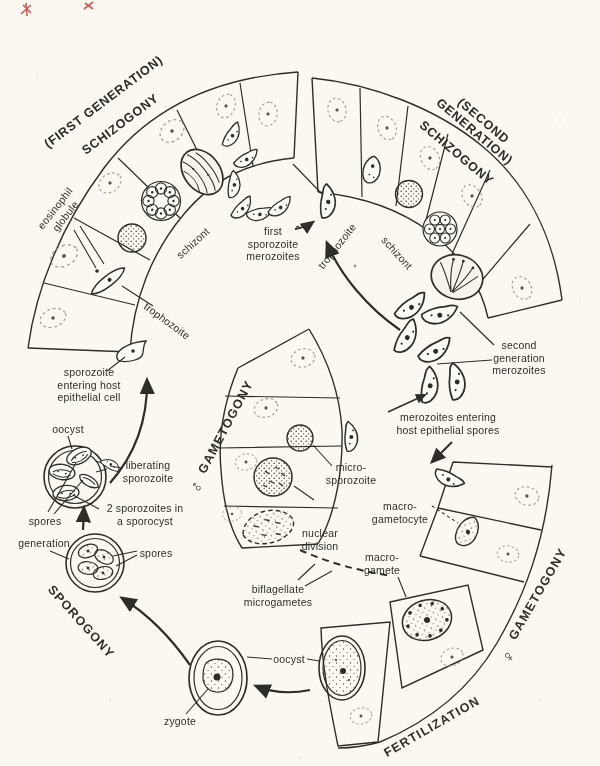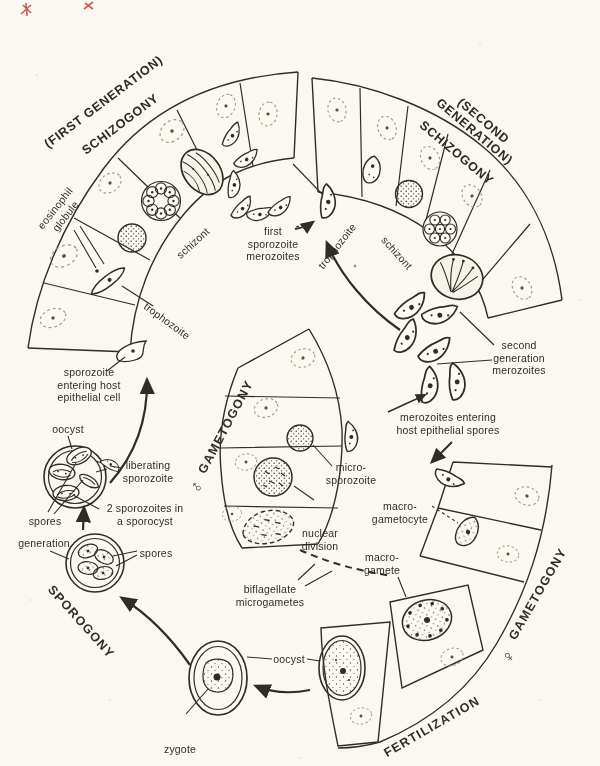--- a/index.html
+++ b/index.html
@@ -339,23 +339,23 @@
 entering host
 epithelial cell</div>
 <div class="lbl" style="left:68px;top:429px;">oocyst</div>
 <div class="lbl" style="left:148px;top:471px;">liberating
 sporozoite</div>
 <div class="lbl" style="left:145px;top:514px;">2 sporozoites in
 a sporocyst</div>
 <div class="lbl" style="left:45px;top:521px;">spores</div>
 <div class="lbl" style="left:44px;top:543px;">generation</div>
 <div class="lbl" style="left:156px;top:553px;">spores</div>
-<div class="lbl" style="left:180px;top:721px;margin-top:28px;">zygote</div>
+<div class="lbl" style="left:180px;top:721px;">zygote</div>
 <div class="lbl" style="left:289px;top:659px;">oocyst</div>
-<div class="lbl" style="left:270px;top:595px;">biflagellate
+<div class="lbl" style="left:278px;top:595px;">biflagellate
 microgametes</div>
 <div class="lbl" style="left:351px;top:473px;">micro-
 sporozoite</div>
 <div class="lbl" style="left:320px;top:511px;margin-top:28px;">nuclear
 division</div>
 <div class="lbl" style="left:400px;top:512px;">macro-
 gametocyte</div>
 <div class="lbl" style="left:382px;top:563px;">macro-
 gamete</div>
 

